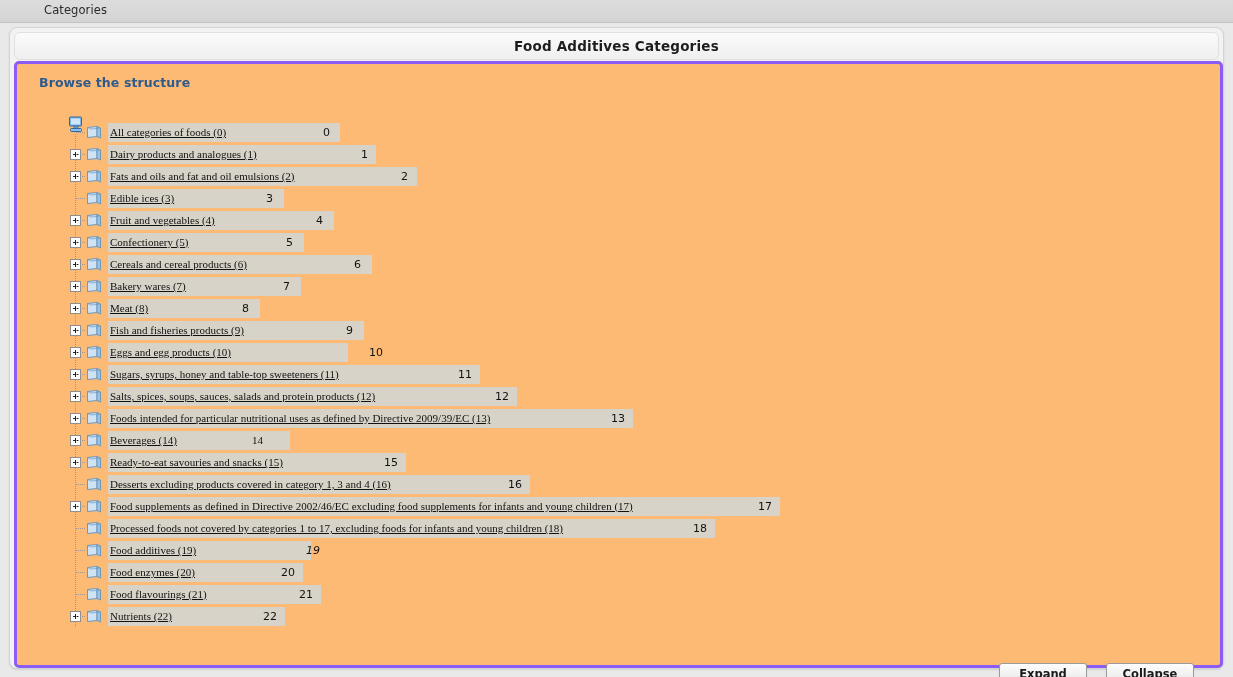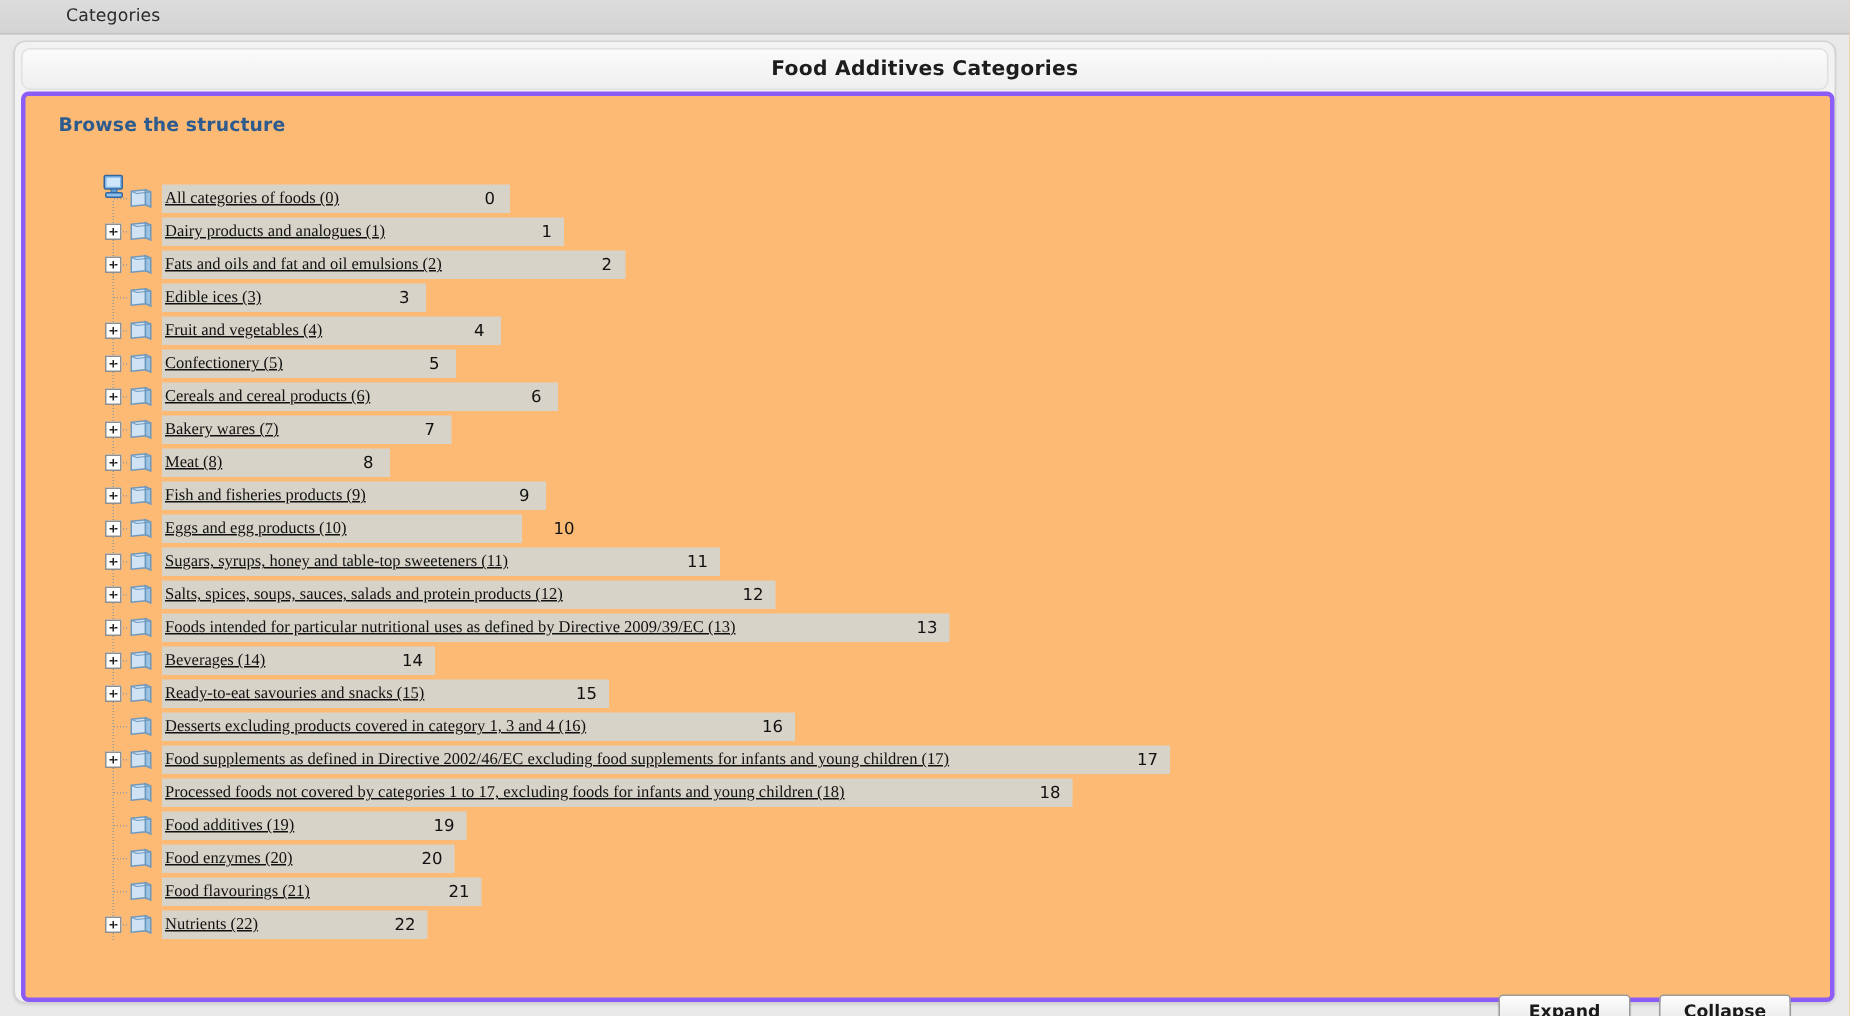--- a/index.html
+++ b/index.html
@@ -295,21 +295,21 @@
           <div class="row">
             <span class="exp"></span>
             <span class="elbow"></span>
             <span class="fico"><svg width="17" height="15" viewBox="0 0 17 15">
                 <path d="M1.5 2.5 L11 1.5 L11 11.5 L1.5 12.5 Z" fill="#cfe3f5" stroke="#6f98bd" stroke-width="1"></path>
                 <path d="M11 1.5 L14.5 3 L14.5 13 L11 11.5 Z" fill="#9cc3e4" stroke="#6f98bd" stroke-width="1"></path>
                 <path d="M1.5 2.5 L5 4 L14.5 3" fill="none" stroke="#6f98bd" stroke-width=".7"></path>
               </svg></span>
             <span class="band" style="width: 182px; background: rgb(215, 211, 200);"></span>
             <span class="lbl">Beverages (14)</span>
-            <span class="num" style="left: 206px;">14</span>
+            <span class="num" style="left: 190px; font-family: Liberation Serif, serif;">14</span>
           </div>
           <div class="row">
             <span class="exp"></span>
             <span class="elbow"></span>
             <span class="fico"><svg width="17" height="15" viewBox="0 0 17 15">
                 <path d="M1.5 2.5 L11 1.5 L11 11.5 L1.5 12.5 Z" fill="#cfe3f5" stroke="#6f98bd" stroke-width="1"></path>
                 <path d="M11 1.5 L14.5 3 L14.5 13 L11 11.5 Z" fill="#9cc3e4" stroke="#6f98bd" stroke-width="1"></path>
                 <path d="M1.5 2.5 L5 4 L14.5 3" fill="none" stroke="#6f98bd" stroke-width=".7"></path>
               </svg></span>
             <span class="band" style="width: 298px; background: rgb(215, 211, 200);"></span>
@@ -352,21 +352,21 @@
           </div>
           <div class="row">
             <span class="elbow"></span>
             <span class="fico"><svg width="17" height="15" viewBox="0 0 17 15">
                 <path d="M1.5 2.5 L11 1.5 L11 11.5 L1.5 12.5 Z" fill="#cfe3f5" stroke="#6f98bd" stroke-width="1"></path>
                 <path d="M11 1.5 L14.5 3 L14.5 13 L11 11.5 Z" fill="#9cc3e4" stroke="#6f98bd" stroke-width="1"></path>
                 <path d="M1.5 2.5 L5 4 L14.5 3" fill="none" stroke="#6f98bd" stroke-width=".7"></path>
               </svg></span>
             <span class="band" style="width: 203px; background: rgb(215, 211, 200);"></span>
             <span class="lbl">Food additives (19)</span>
-            <span class="num" style="left: 227px;">19</span>
+            <span class="num" style="left: 244px; font-style: italic;">19</span>
           </div>
           <div class="row">
             <span class="elbow"></span>
             <span class="fico"><svg width="17" height="15" viewBox="0 0 17 15">
                 <path d="M1.5 2.5 L11 1.5 L11 11.5 L1.5 12.5 Z" fill="#cfe3f5" stroke="#6f98bd" stroke-width="1"></path>
                 <path d="M11 1.5 L14.5 3 L14.5 13 L11 11.5 Z" fill="#9cc3e4" stroke="#6f98bd" stroke-width="1"></path>
                 <path d="M1.5 2.5 L5 4 L14.5 3" fill="none" stroke="#6f98bd" stroke-width=".7"></path>
               </svg></span>
             <span class="band" style="width: 195px; background: rgb(215, 211, 200);"></span>
             <span class="lbl">Food enzymes (20)</span>

